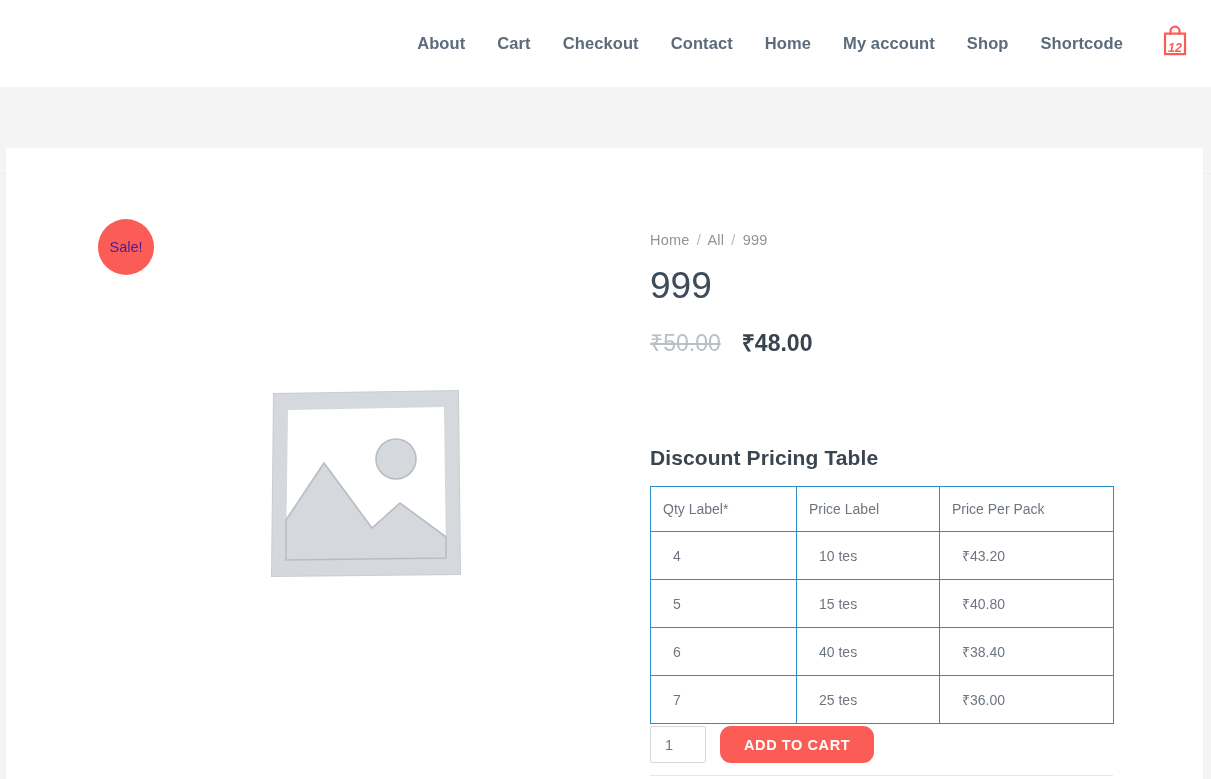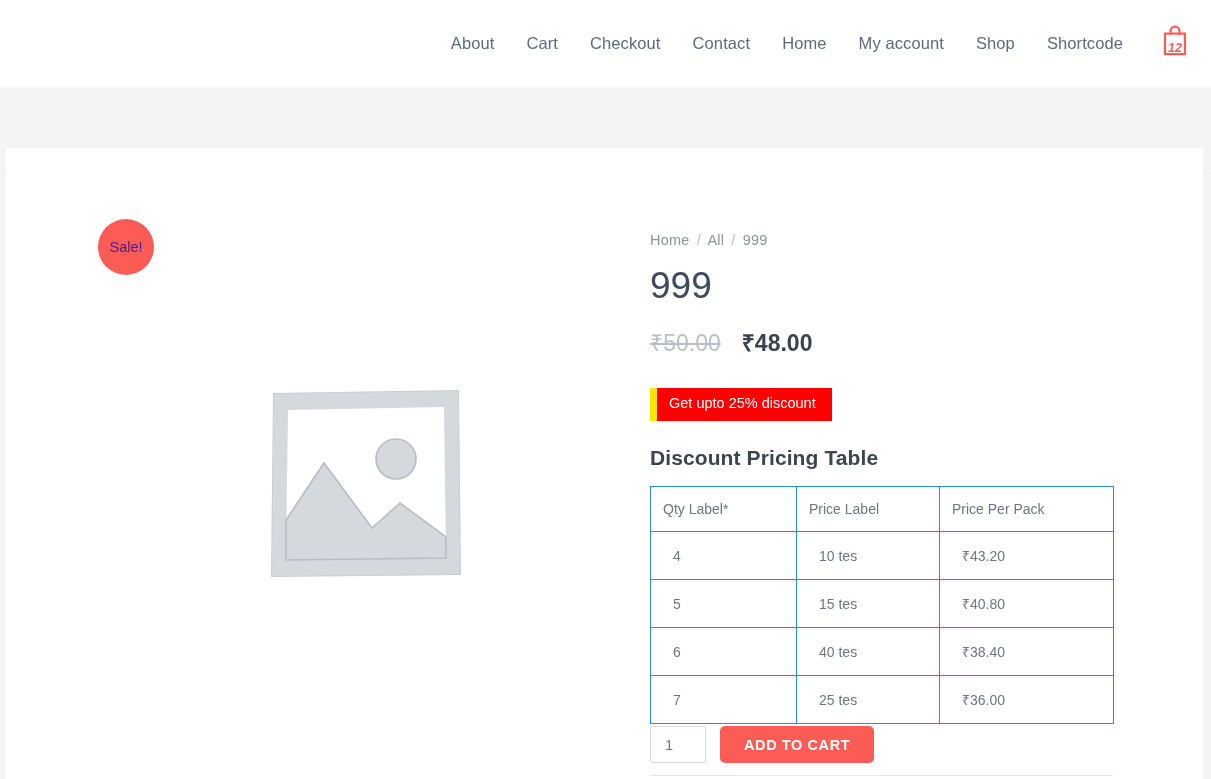--- a/index.html
+++ b/index.html
@@ -35,21 +35,21 @@
     font-size: 41px; font-weight: bold; color: #3d4b5c;
     letter-spacing: -1px; margin-left: 2px; line-height: 1;
   }
 
   .main-nav {
     position: absolute; right: 18px; top: 0; height: 87px;
     display: flex; align-items: center; gap: 0;
   }
   .nav-link {
     color: #5b6b7c; font-size: 16.5px; text-decoration: none;
-    padding: 0 16px; white-space: nowrap; letter-spacing: .1px;
+    padding: 0 16px; white-space: nowrap; letter-spacing: .1px; font-weight: bold;
   }
   .cart-btn {
     margin-left: 18px; width: 36px; height: 40px;
     display: flex; align-items: flex-start; justify-content: center;
     position: relative;
     font-style: italic;
   }
   .cart-count {
     position: absolute; left: 0; right: 0; top: 17px;
     text-align: center; font-size: 12.5px; font-weight: bold; color: #fb5c55;
@@ -154,21 +154,21 @@
   .qty-input {
     width: 56px; height: 37px;
     border: 1px solid #d8d8d8; background: #fff;
     font-size: 14.5px; color: #6d7680;
     padding-left: 14px; font-family: "Liberation Sans", sans-serif;
     border-radius: 2px;
   }
   .add-to-cart {
     height: 37px; padding: 0 24px;
     background: #fb5c55; color: #ffffff;
-    border: none; border-radius: 5px;
+    border: none; border-radius: 11px;
     font-size: 14.5px; font-weight: bold; letter-spacing: .6px;
     cursor: pointer; font-family: "Liberation Sans", sans-serif;
   }
   .bottom-divider {
     position: absolute; left: 5px; top: 627px;
     width: 463px; height: 1px; background: #e6e6e6;
   }
 </style>
 </head>
 <body>
@@ -225,21 +225,20 @@
         <span>999</span>
       </div>
 
       <h1 class="product-title">999</h1>
 
       <div class="price-row">
         <span class="price-old">₹50.00</span>
         <span class="price-new">₹48.00</span>
       </div>
 
-      <div class="discount-badge">Get upto 25% discount</div>
 
       <h2 class="table-heading">Discount Pricing Table</h2>
 
       <table class="pricing-table">
         <colgroup>
             <col class="c1">
             <col class="c2">
             <col class="c3">
           </colgroup>
         <thead>

